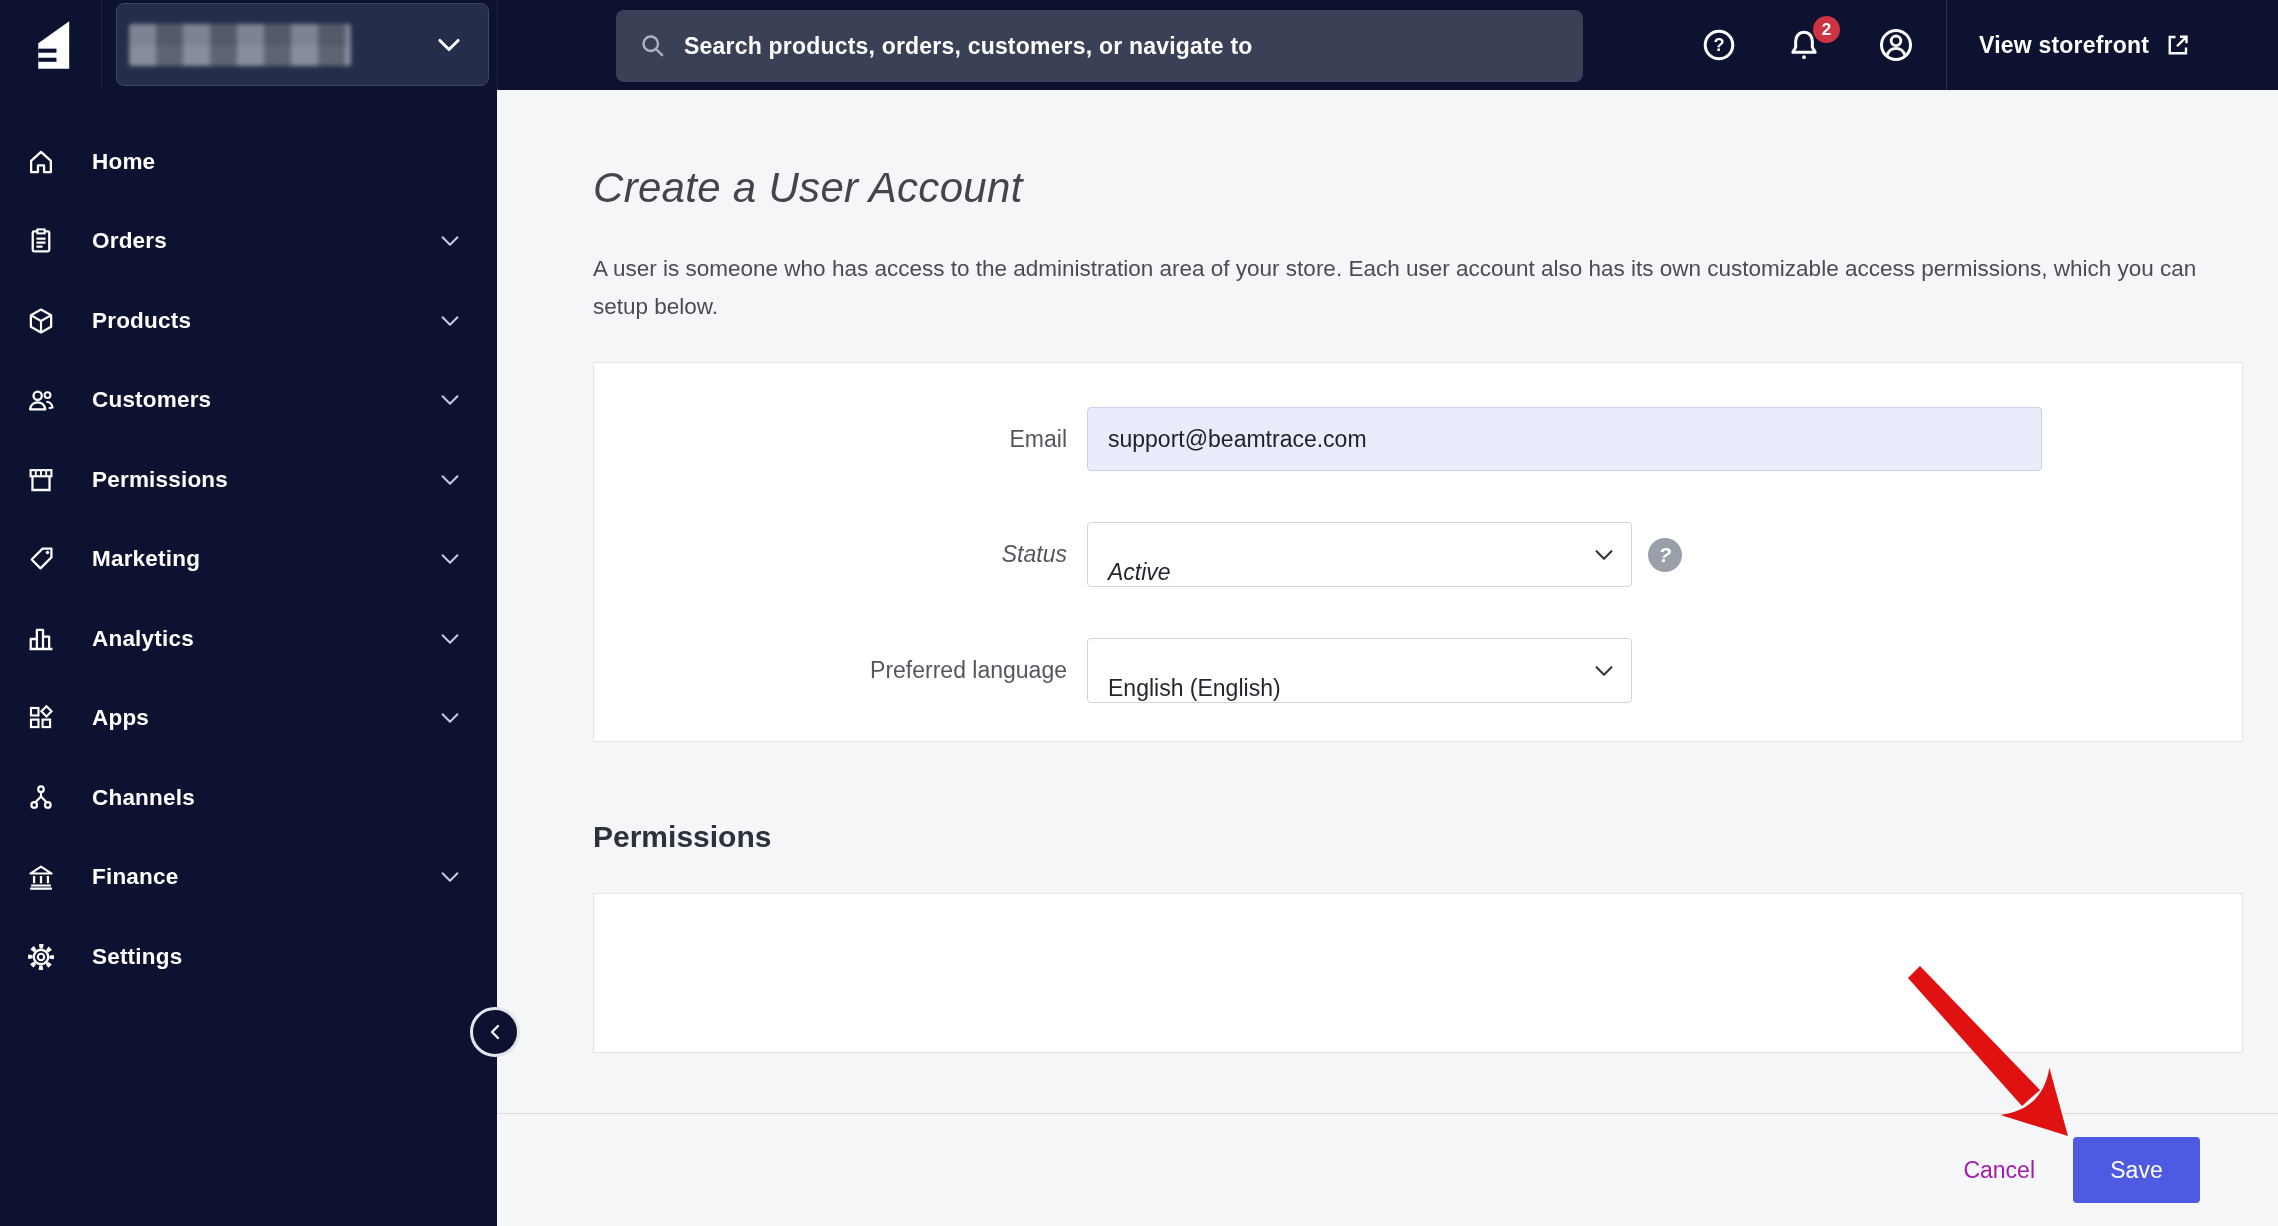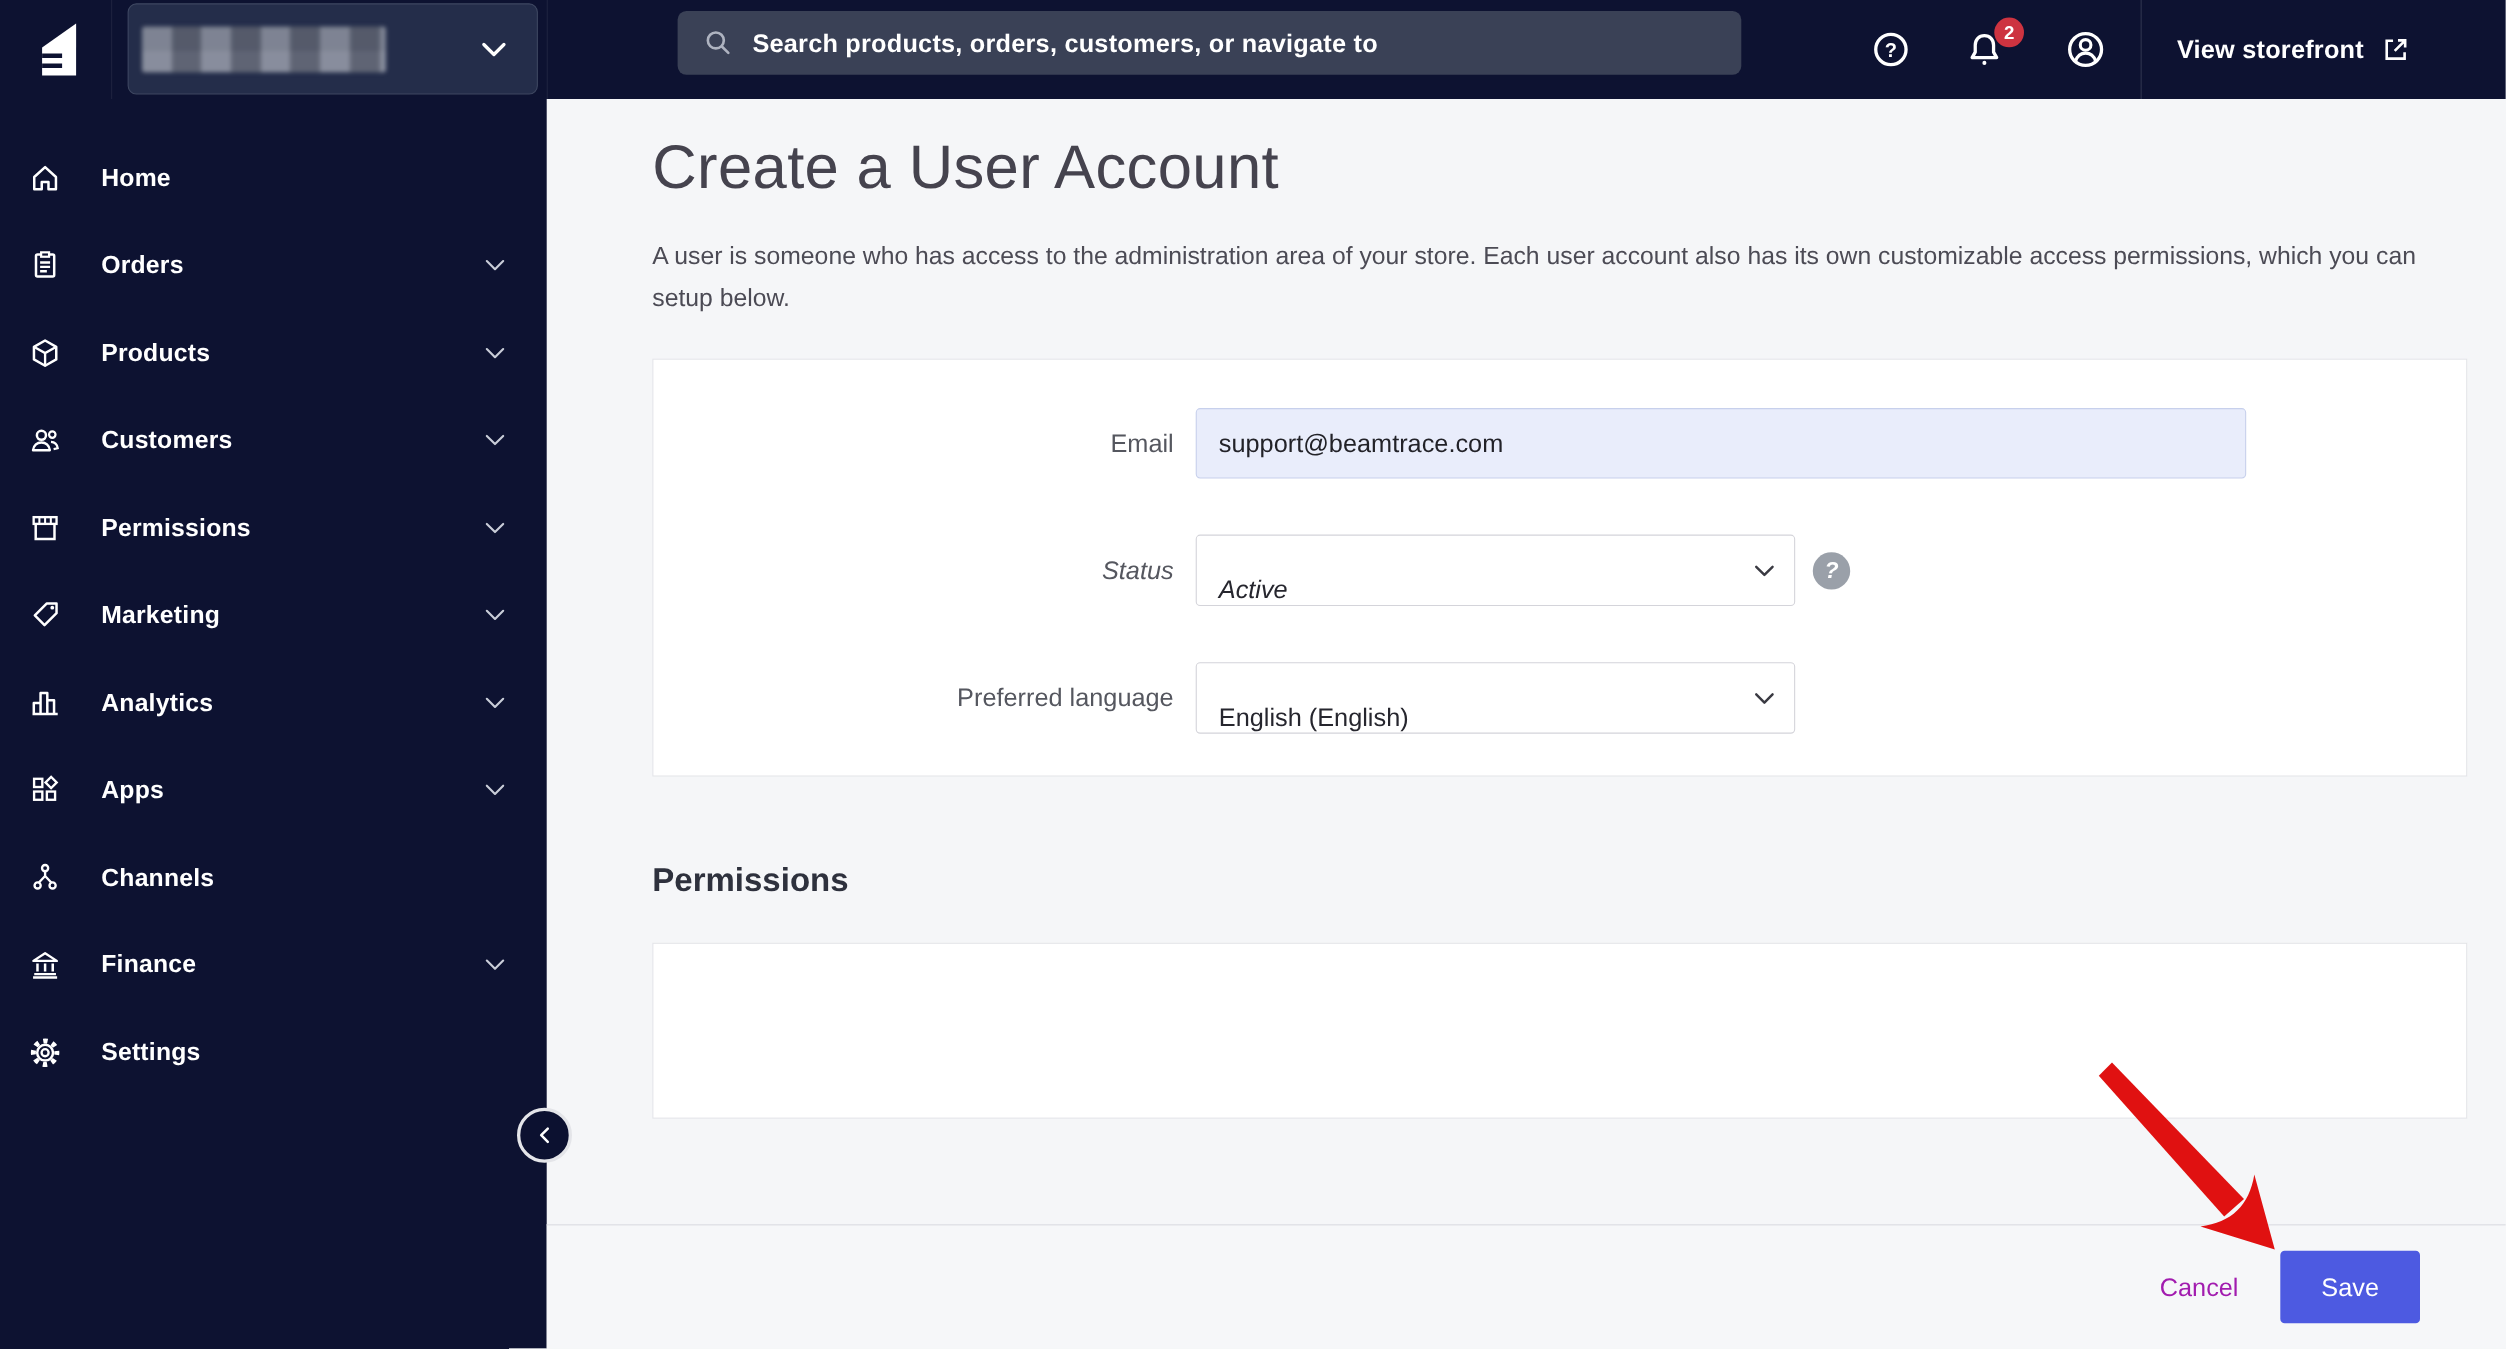--- a/index.html
+++ b/index.html
@@ -24,21 +24,21 @@
   }
   .store-redacted{
     width:222px;height:42px;border-radius:3px;margin-right:auto;
     background:
       repeating-linear-gradient(90deg, rgba(150,155,168,.75) 0 27px, rgba(95,100,114,.75) 27px 54px),
       repeating-linear-gradient(0deg, rgba(170,174,186,.45) 0 20px, rgba(80,85,99,.45) 20px 41px);
     filter:blur(2px);
   }
   .topbar-sep2{position:absolute;left:497px;top:0;width:1px;height:90px;background:rgba(255,255,255,0.07);}
   .search{
-    position:absolute;left:616px;top:10px;width:967px;height:58px;
+    position:absolute;left:616px;top:10px;width:967px;height:72px;
     background:#3a4156;border-radius:8px;display:flex;align-items:center;
     padding:0 22px;box-sizing:border-box;cursor:text;
   }
   .search .ph{color:#ffffff;font-size:23px;font-weight:600;margin-left:16px;letter-spacing:.2px;}
   .topbar-right{position:absolute;left:1690px;top:0;height:90px;display:flex;align-items:center;}
   .icon-btn{background:none;border:none;padding:0;cursor:pointer;display:flex;align-items:center;justify-content:center;position:relative;}
   .icon-btn.help{margin-left:10px;}
   .icon-btn.bell{margin-left:46px;}
   .icon-btn.account{margin-left:52px;}
   .badge{
@@ -68,21 +68,21 @@
     background:#0c1130;border:3px solid #e4e5e9;box-sizing:border-box;
     display:flex;align-items:center;justify-content:center;cursor:pointer;z-index:60;padding:0;
   }
 
   
   .main{
     position:absolute;left:497px;top:90px;width:1781px;height:1136px;
     background:#f5f6f8;box-sizing:border-box;padding:0 35px 0 96px;
   }
   .page-title{
-    margin:36px 0 0 0;font-size:56px;line-height:52px;font-weight:300;color:#45434e;letter-spacing:.3px;
+    margin:72px 0 0 0;font-size:42px;line-height:52px;font-weight:300;color:#45434e;letter-spacing:.3px;font-style:italic;
   }
   .page-intro{
     margin:36px 0 0 0;font-size:22.5px;line-height:38px;color:#4c4b55;max-width:1655px;
   }
   .section-heading{
     margin:78px 0 0 0;font-size:30px;line-height:34px;font-weight:700;color:#2e313d;
   }
   .card{
     margin-top:36px;background:#ffffff;border:1px solid #e3e4e8;box-sizing:border-box;width:1650px;
   }

